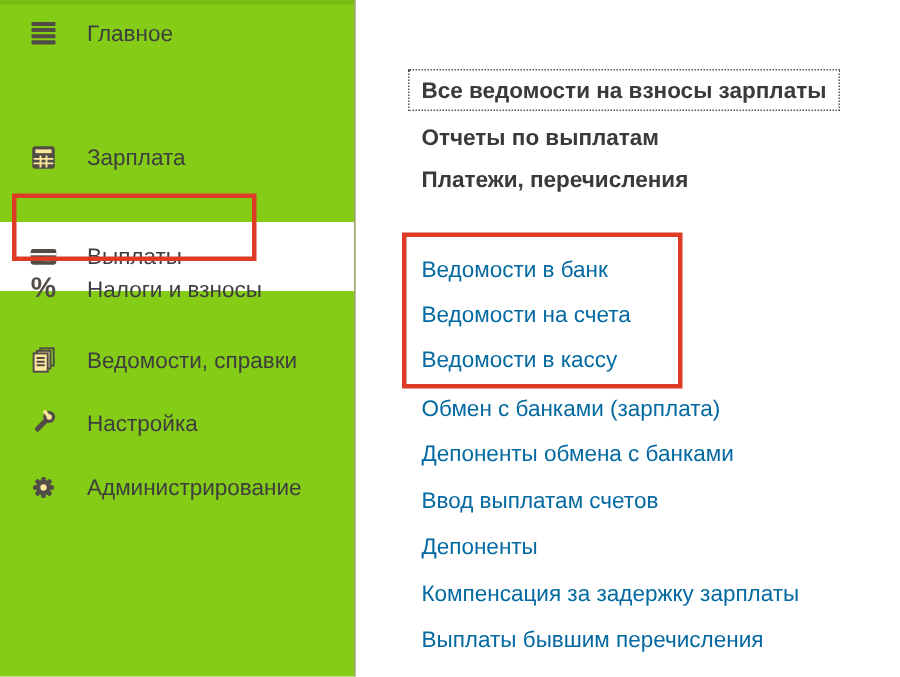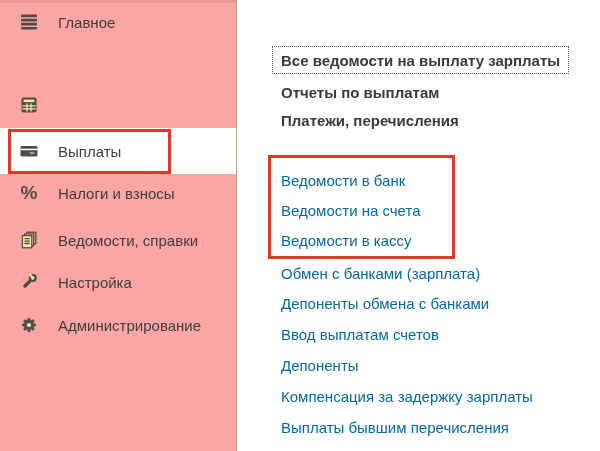--- a/index.html
+++ b/index.html
@@ -7,32 +7,32 @@
   body {
     position: relative;
     font-family: "Liberation Sans", sans-serif;
     background: #ffffff;
     overflow: hidden;
   }
   
   .sidebar {
     position: absolute; left: 0; top: 0;
     width: 237px; height: 451px;
-    background: #fca5a5;
+    background: #84cc16;
     border-right: 1px solid #A9A083;
   }
   .sidebar-top-shade {
     position: absolute; left: 0; top: 0; width: 100%; height: 3px;
     background: rgba(0,0,0,0.07);
   }
   .side-item {
     position: absolute; left: 0; width: 100%; height: 44px;
     display: flex; align-items: center; cursor: pointer;
   }
-  .side-item.selected { background: #ffffff; height: 46px; }
+  .side-item.selected { background: #ffffff; height: 46px; margin-top: 20px; }
   .side-item .ic {
     width: 20px; height: 20px; margin-left: 19px;
     display: flex; align-items: center; justify-content: center;
     flex: 0 0 auto;
   }
   .side-item .lbl {
     margin-left: 19px; font-size: 15px; color: #3E3E3E; white-space: nowrap;
   }
   .pct { font-size: 19px; font-weight: bold; color: #514D46; line-height: 20px; }
   
@@ -76,20 +76,21 @@
 
 
   <div class="side-item" style="top:83px">
     <span class="ic">
       <svg width="18" height="18" viewBox="0 0 18 18">
         <rect x="1.5" y="1.5" width="15" height="15" rx="2" fill="#514D46"></rect>
         <rect x="3.6" y="3.6" width="10.8" height="2.5" fill="#FBE89D"></rect>
         <path d="M7 7.6 V15.6 M11 7.6 V15.6 M2.4 9.9 H15.6 M2.4 12.9 H15.6" stroke="#FBE89D" stroke-width="1.3" fill="none"></path>
       </svg>
     </span>
+    <span class="lbl">Зарплата</span>
   </div>
 
   <div class="side-item selected" style="top:128px">
     <span class="ic">
       <svg width="18" height="18" viewBox="0 0 18 18">
         <rect x="0.5" y="4" width="17" height="10.5" rx="1.6" fill="#514D46"></rect>
         <rect x="0.5" y="6.7" width="17" height="1.5" fill="#ffffff"></rect>
         <rect x="9.8" y="9.9" width="4.6" height="2.3" fill="#9B968D"></rect>
       </svg>
     </span>
@@ -143,21 +144,21 @@
       </svg>
     </span>
     <span class="lbl">Администрирование</span>
   </div>
 
   <div class="red-box side"></div>
 </div>
 
 <div class="main"></div>
 
-<div class="flink">Все ведомости на выплату зарплаты</div>
+<div class="flink">Все ведомости на взносы зарплаты</div>
 <div class="link bold" style="top:92px">Отчеты по выплатам</div>
 <div class="link bold" style="top:120px">Платежи, перечисления</div>
 
 <div class="link" style="top:180px">Ведомости в банк</div>
 <div class="link" style="top:210px">Ведомости на счета</div>
 <div class="link" style="top:240px">Ведомости в кассу</div>
 
 <div class="red-box content"></div>
 
 <div class="link" style="top:273px">Обмен с банками (зарплата)</div>

